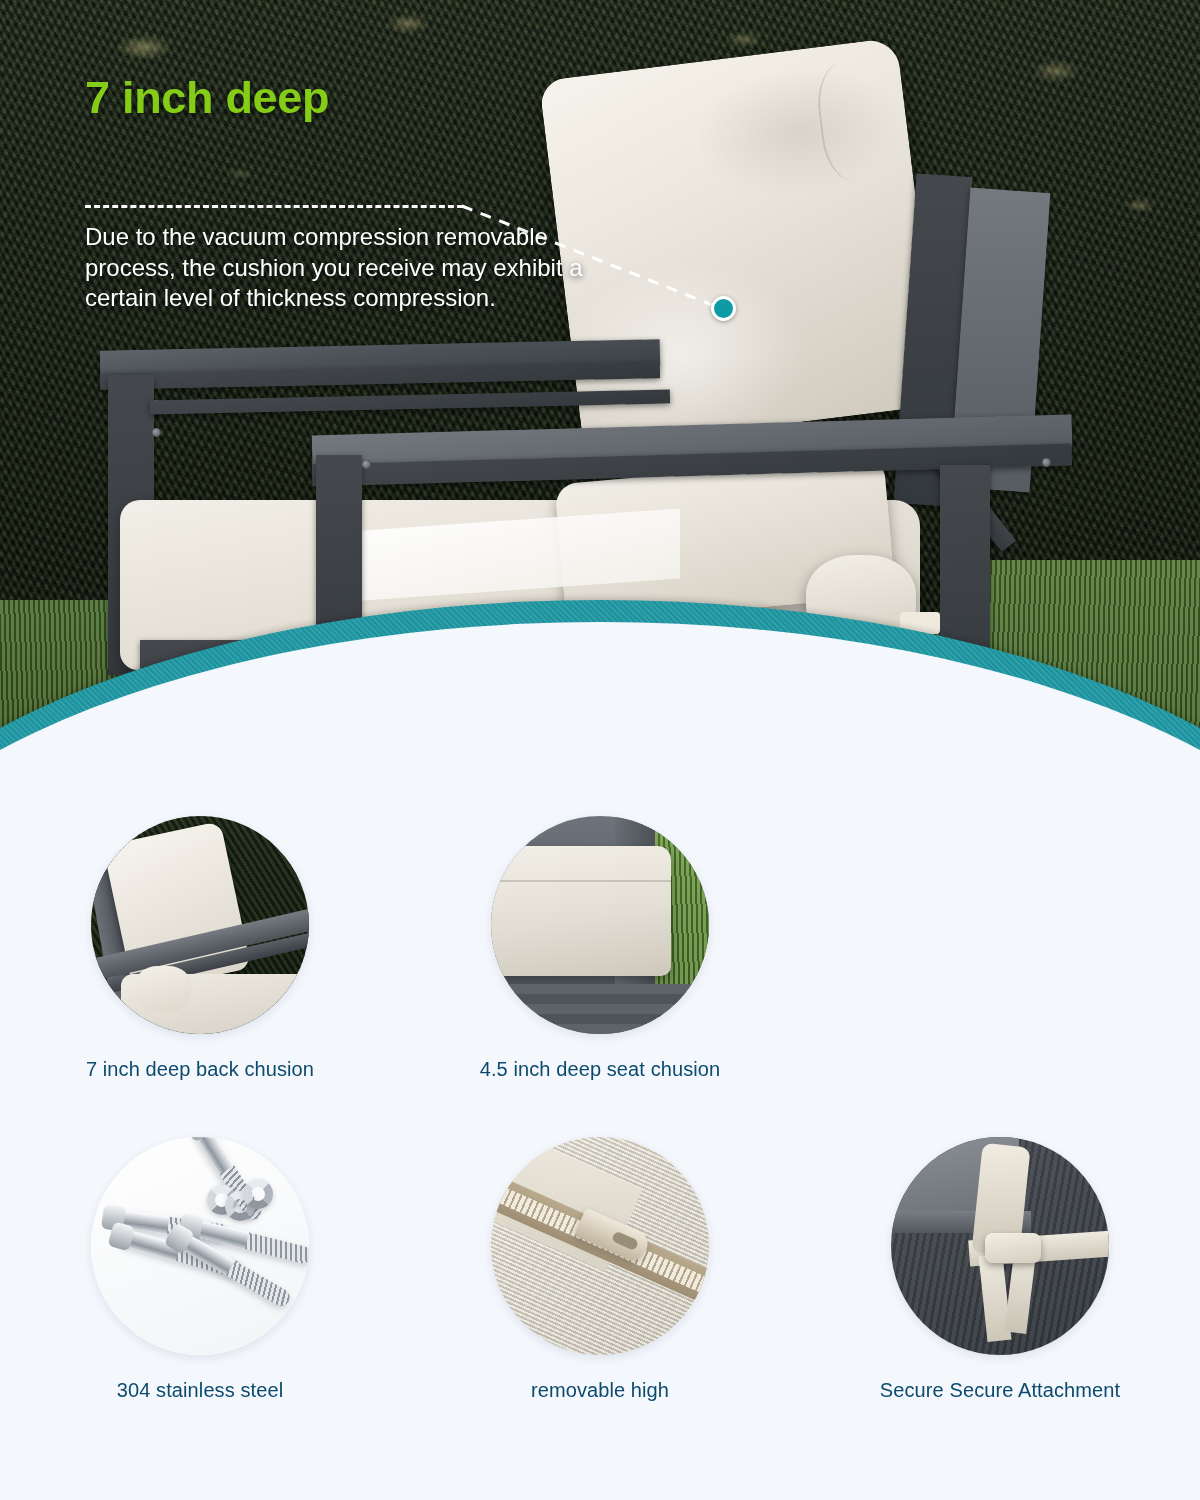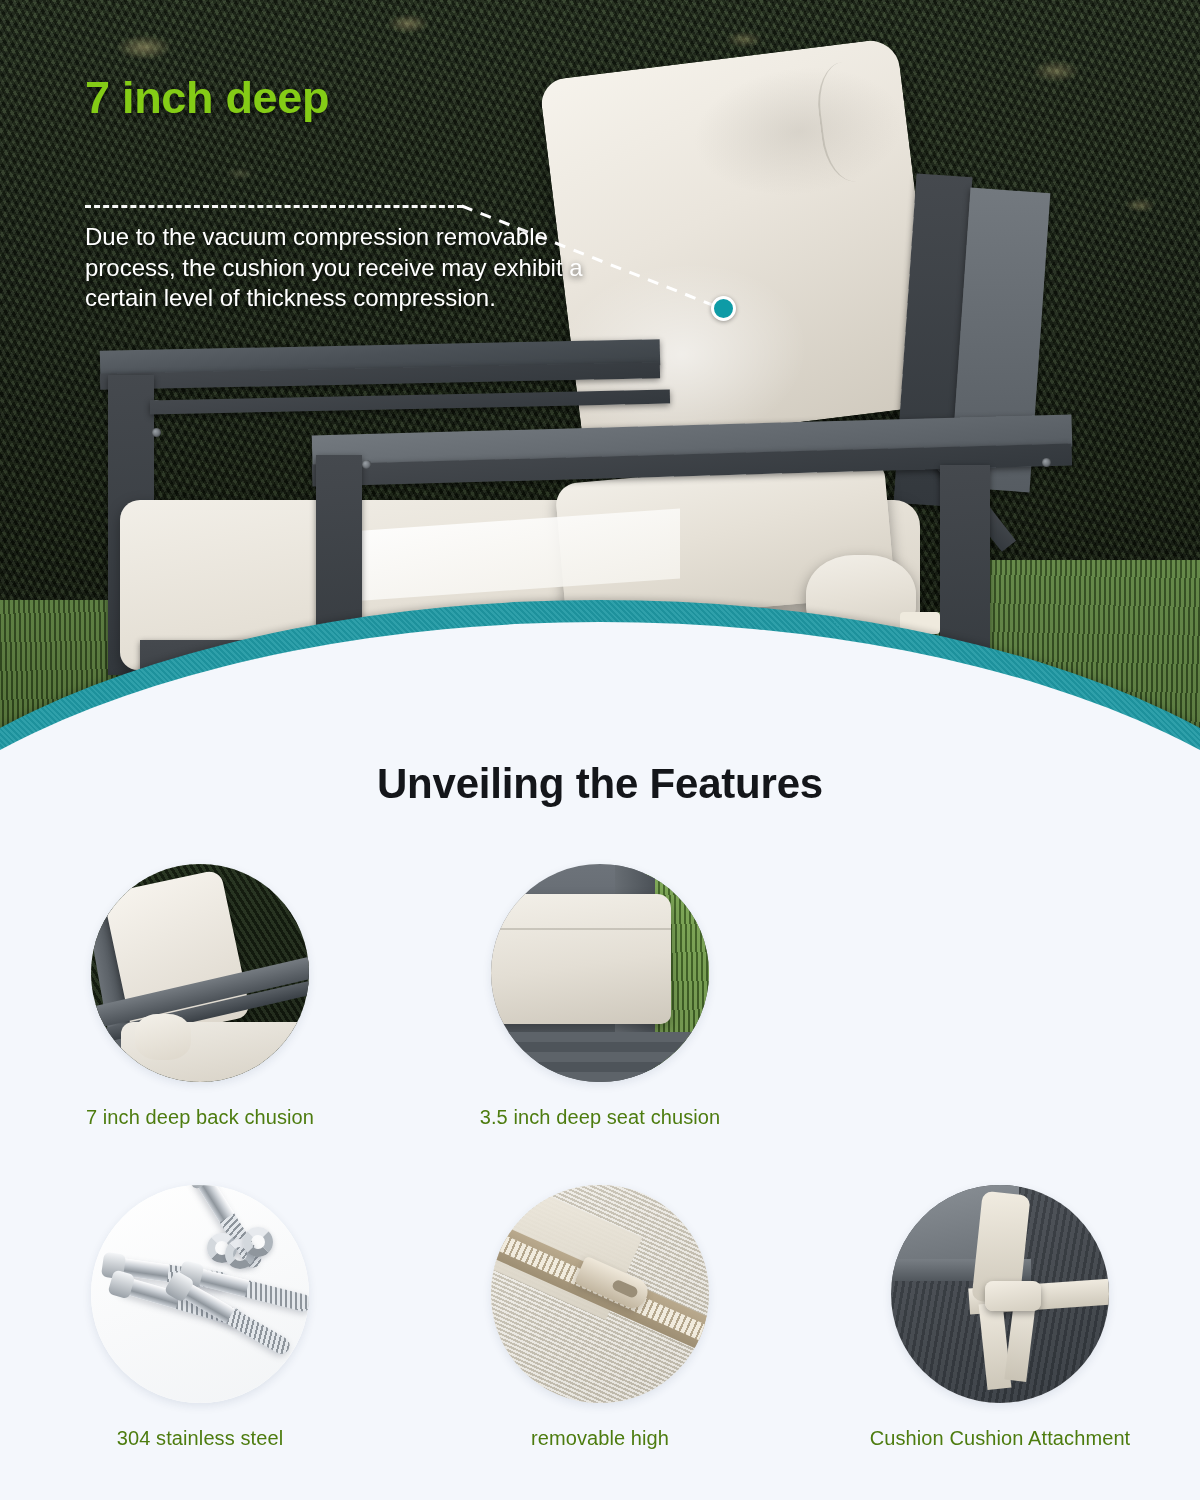--- a/index.html
+++ b/index.html
@@ -141,21 +141,21 @@
   }
   .grid { margin-top:56px; }
   .row { display:flex; }
   .cell { width:400px; display:flex; flex-direction:column; align-items:center; }
   .thumb {
     width:218px; height:218px; border-radius:50%; overflow:hidden;
     position:relative; background:#fff;
     box-shadow:0 3px 10px rgba(30,50,90,.10);
   }
   .cap {
-    margin-top:24px; font-size:20px; color:#4d7c0f; text-align:center;
+    margin-top:24px; font-size:20px; color:#0c4a6e; text-align:center;
     letter-spacing:.1px;
   }
   .row2 { margin-top:56px; }
 
   
   .t-bg { position:absolute; inset:0; }
   
   .t1 { background:
       repeating-linear-gradient(58deg, rgba(0,0,0,.35) 0 3px, rgba(255,255,255,.05) 3px 6px),
       linear-gradient(160deg,#22301a,#141d0f); }
@@ -318,21 +318,20 @@
   <div class="dot"></div>
 
 </div>
 
 <div class="panel-wrap">
   <div class="teal-arc"></div>
   <div class="white-panel"></div>
 </div>
 
 <div class="features">
-  <div class="sec-title">Unveiling the Features</div>
 
   <div class="grid">
 
     <div class="row">
 
       <div class="cell">
         <div class="thumb">
           <div class="t-bg t1">
             <div class="post"></div>
               <div class="pil"></div>
@@ -347,21 +346,21 @@
 
       <div class="cell">
         <div class="thumb">
           <div class="t-bg t2">
             <div class="grassbit"></div>
               <div class="frame"></div>
             <div class="cush"></div>
               <div class="base"></div>
           </div>
         </div>
-        <div class="cap">3.5 inch deep seat chusion</div>
+        <div class="cap">4.5 inch deep seat chusion</div>
       </div>
 
 
     </div>
 
     <div class="row row2">
 
       <div class="cell">
         <div class="thumb">
           <div class="t-bg t4">
@@ -410,18 +409,18 @@
           <div class="t-bg t6">
             <div class="lightwood"></div>
               <div class="ledge"></div>
             <div class="strap"></div>
               <div class="knot"></div>
             <div class="tail1"></div>
               <div class="tail2"></div>
               <div class="knot2"></div>
           </div>
         </div>
-        <div class="cap">Cushion Cushion Attachment</div>
+        <div class="cap">Secure Secure Attachment</div>
       </div>
 
     </div>
   </div>
 </div>
 
 </body></html>

